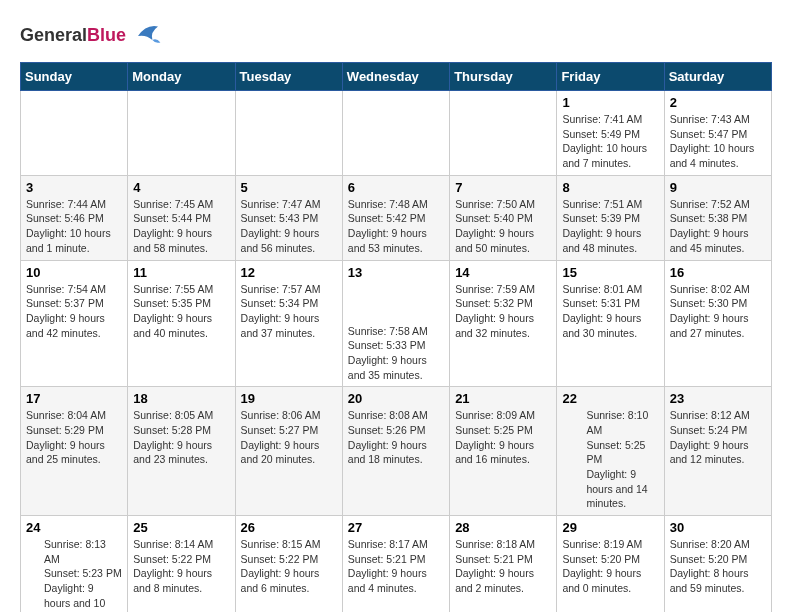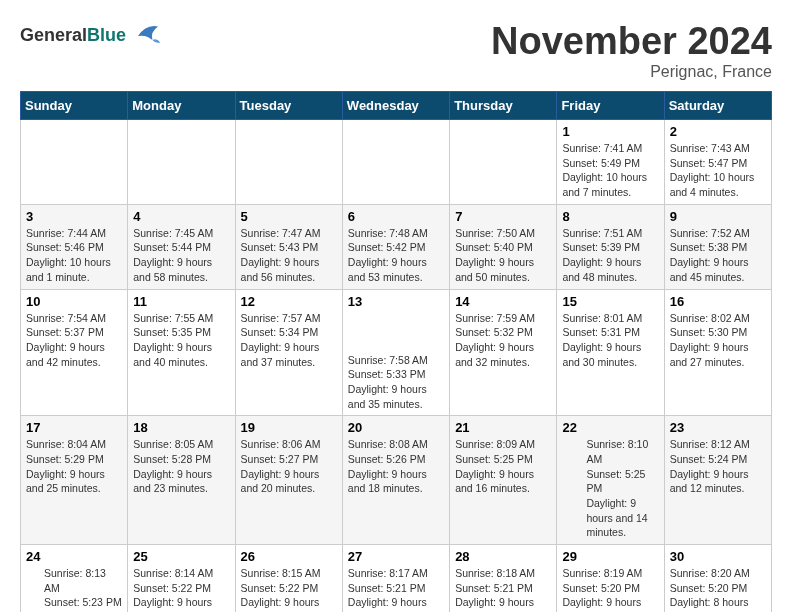--- a/index.html
+++ b/index.html
@@ -21,21 +21,21 @@
       align-items: center;
     }
     .logo-text {
       display: flex;
       flex-direction: row;
       font-weight: bold;
       font-size: 18px;
       line-height: 1.1;
     }
     .logo-text .general { color: #333; }
-    .logo-text .blue { color: #0f766e; }
+    .logo-text .blue { color: #be185d; }
     .logo-bird {
       width: 32px;
       height: 32px;
       margin-left: 4px;
     }
     .title-area {
       text-align: right;
     }
     .month-title {
       font-size: 38px;
@@ -94,24 +94,20 @@
   <div class="logo">
     <div class="logo-text">
       <span class="general">General</span>
       <span class="blue">Blue</span>
     </div>
     <svg class="logo-bird" viewBox="0 0 40 40">
       <path d="M10,20 Q20,5 35,8 Q25,15 28,25 Q20,18 10,20Z" fill="#3a7abf"></path>
       <path d="M28,25 Q32,30 38,28 Q33,22 28,25Z" fill="#5a9adf"></path>
     </svg>
   </div>
-  <div class="title-area">
-    <div class="month-title">November 2024</div>
-    <div class="location">Perignac, France</div>
-  </div>
 </div>
 
 <table class="calendar">
   <thead>
     <tr>
     <th>Sunday</th>
         <th>Monday</th>
         <th>Tuesday</th>
         <th>Wednesday</th>
         <th>Thursday</th>

